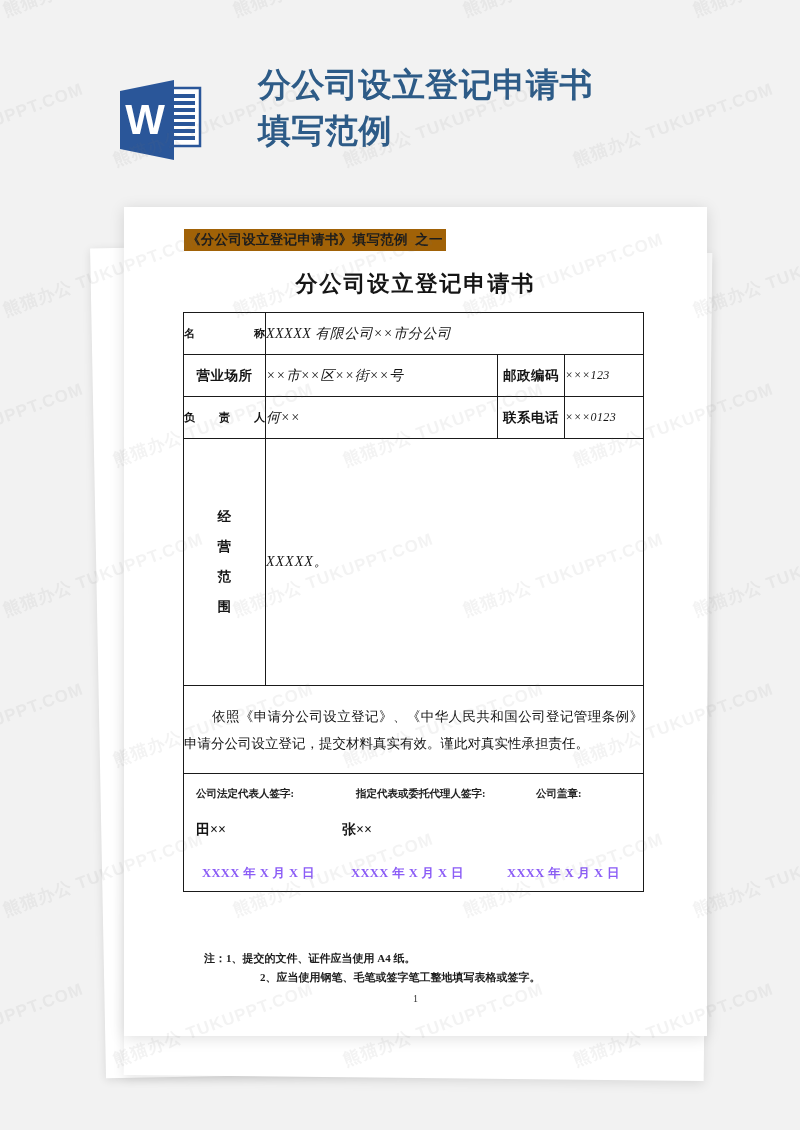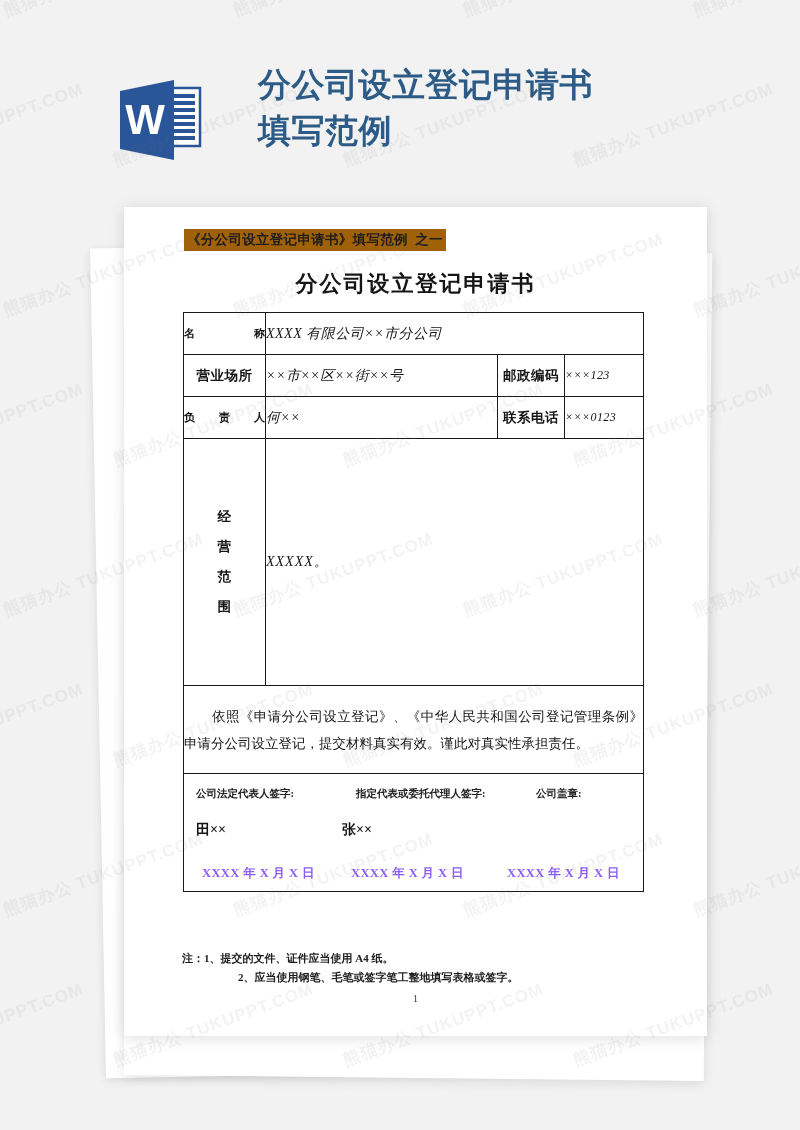--- a/index.html
+++ b/index.html
@@ -238,21 +238,21 @@
     font-family: "Liberation Serif", "DejaVu Serif", serif;
     font-size: 12.5px;
     font-weight: 700;
     color: #8b5cf6;
     white-space: nowrap;
     letter-spacing: 0.4px;
   }
 
   .notes {
     position: absolute;
-    left: 58px; top: 742px;
+    left: 80px; top: 742px;
     width: 440px;
     font-family: "Liberation Serif", "DejaVu Serif", serif;
     font-size: 11px;
     line-height: 19px;
     color: #1d1d1d;
     font-weight: 700;
   }
   .notes .n2 { padding-left: 56px; }
 
   .page-num {
@@ -314,21 +314,21 @@
           <col style="width:232px">
           <col style="width:67px">
           <col style="width:79px">
         </colgroup>
         <tbody>
 
           <tr>
             <td class="lbl-spread" style="height:42px;">
               <span>名　称</span>
             </td>
-            <td class="val" colspan="3">XXXX 有限公司××市分公司</td>
+            <td class="val" colspan="3">XXXXX 有限公司××市分公司</td>
           </tr>
 
           <tr>
             <td class="lbl" style="height:42px;">营业场所</td>
             <td class="val">××市××区××街××号</td>
             <td class="lbl">邮政编码</td>
             <td class="val-small">×××123</td>
           </tr>
 
           <tr>

